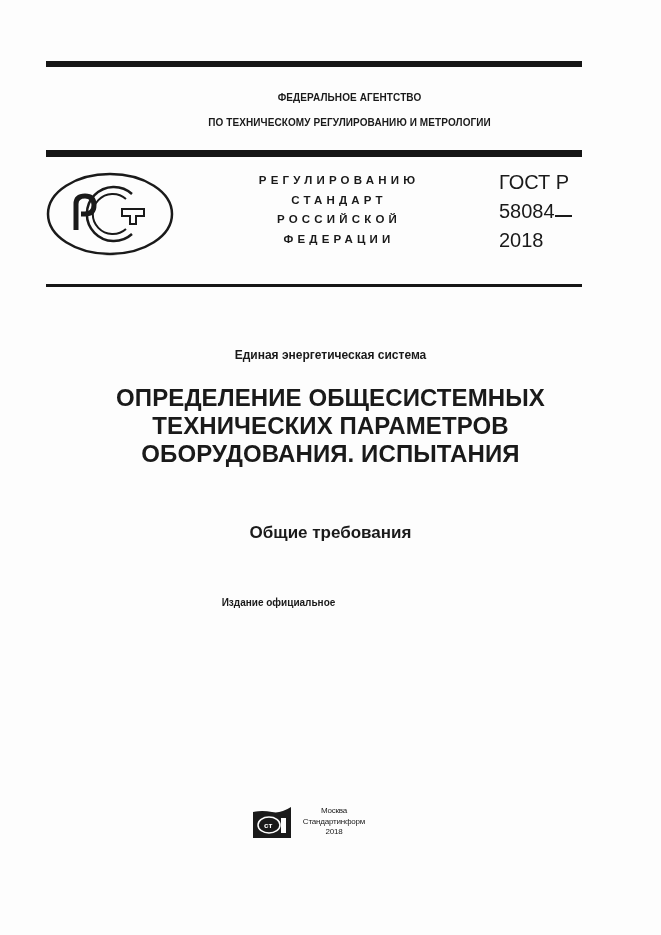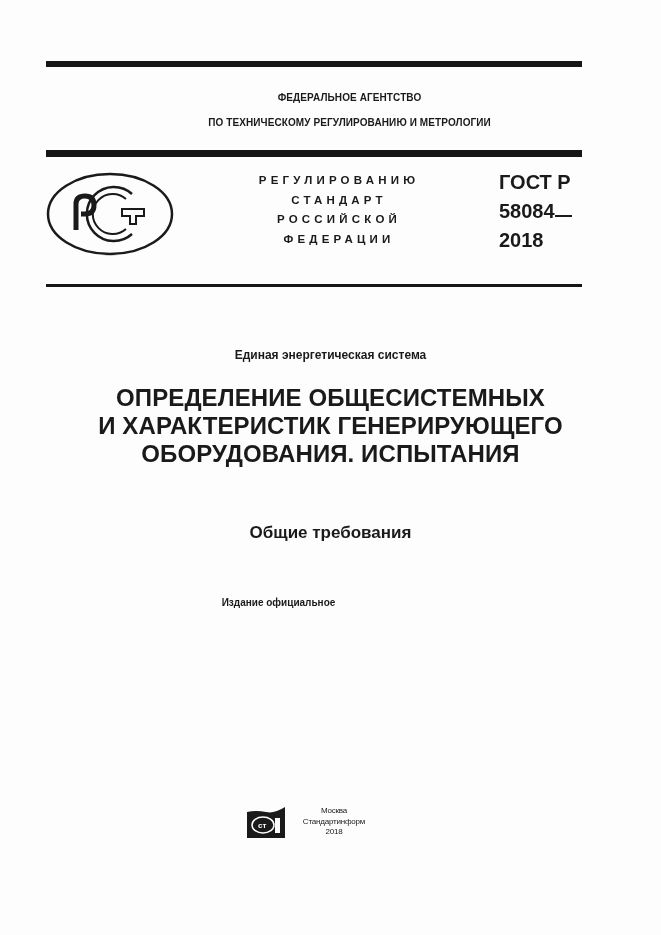--- a/index.html
+++ b/index.html
@@ -14,33 +14,33 @@
     .rule-3 { top: 284px; height: 3px; }
 
     .agency { position: absolute; left: 0; width: 661px; text-align: center; font-weight: bold; font-size: 10px; letter-spacing: 0.1px; padding-left: 19px; }
     .agency-1 { top: 92px; }
     .agency-2 { top: 117px; }
 
     .logo { position: absolute; left: 46px; top: 172px; width: 128px; height: 84px; }
 
     .natstd { position: absolute; left: 246px; top: 171px; width: 186px; text-align: center; font-weight: bold; font-size: 11.5px; letter-spacing: 4.2px; line-height: 19.5px; }
 
-    .gost { position: absolute; left: 499px; top: 168px; font-weight: bold; font-size: 20px; line-height: 29px; }
+    .gost { position: absolute; left: 499px; top: 168px; font-weight: normal; font-size: 20px; line-height: 29px; }
     .gost .dash { display: inline-block; width: 17px; height: 2px; background: #1a1a1a; vertical-align: middle; margin-left: 0px; position: relative; top: 3px; }
 
     .subject { position: absolute; left: 0; width: 661px; text-align: center; font-weight: bold; font-size: 12px; line-height: 23px; }
     .subject-block { top: 344px; }
 
     .title { position: absolute; left: 0; width: 661px; top: 384px; text-align: center; font-weight: bold; font-size: 24px; line-height: 28px; letter-spacing: 0.1px; }
 
     .subtitle { position: absolute; left: 0; width: 661px; top: 523px; text-align: center; font-weight: bold; font-size: 17px; }
 
     .edition { position: absolute; left: 0; width: 557px; top: 597px; text-align: center; font-weight: bold; font-size: 10px; }
 
-    .pub-logo { position: absolute; left: 246px; top: 806px; width: 40px; height: 33px; }
+    .pub-logo { position: absolute; left: 252px; top: 806px; width: 40px; height: 33px; }
     .publisher { position: absolute; left: 296px; top: 806px; width: 76px; text-align: center; font-weight: normal; font-size: 8px; line-height: 10.5px; letter-spacing: -0.2px; }
   </style>
 </head>
 <body>
 
 <div class="rule rule-1"></div>
 
 <div class="agency agency-1">ФЕДЕРАЛЬНОЕ АГЕНТСТВО</div>
 <div class="agency agency-2">ПО ТЕХНИЧЕСКОМУ РЕГУЛИРОВАНИЮ И МЕТРОЛОГИИ</div>
 
@@ -73,21 +73,21 @@
 </div>
 
 <div class="rule rule-3"></div>
 
 <div class="subject subject-block">
   <div>Единая энергетическая система</div>
 </div>
 
 <div class="title">
   <div>ОПРЕДЕЛЕНИЕ ОБЩЕСИСТЕМНЫХ</div>
-  <div>И ХАРАКТЕРИСТИК ГЕНЕРИРУЮЩЕГО</div>
+  <div>ТЕХНИЧЕСКИХ ПАРАМЕТРОВ</div>
   <div>ОБОРУДОВАНИЯ. ИСПЫТАНИЯ</div>
 </div>
 
 <div class="subtitle">Общие требования</div>
 
 <div class="edition">Издание официальное</div>
 
 <div class="pub-logo">
   <svg width="40" height="33" viewBox="0 0 40 33">
     <path d="M 1 6 L 1 32 L 39 32 L 39 1 Q 28 8 20 6 Q 10 4 1 6 Z" fill="#1a1a1a"></path>

